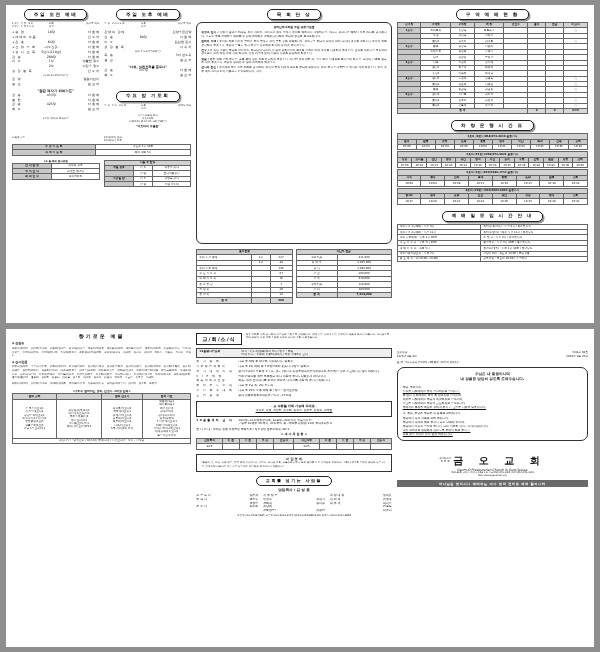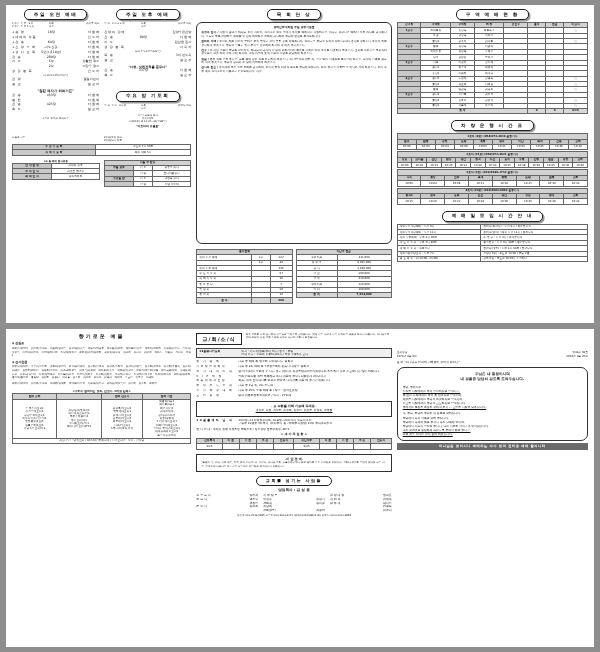--- a/index.html
+++ b/index.html
@@ -1087,16 +1087,28 @@
           <div id="verse-lines-2">
               <div>주님께서 나의 어둠을 밝혀 주십니다.</div>
               <div>주님께서 나에게 힘을 주시니 나는 날쌔게 달리며,</div>
               <div>주님께서 이끄실 보살펴 주시니, 나는 거뜬히 어리고라 뛰어넘습니다.</div>
               <div class="u">내가 발걸음을 당당하게 내딛도록 주께서 힘을 주시고,</div>
               <div class="u">발을 잠못 디디는 일이 없게 하셨습니다.</div>
             </div>
         </div>
       </div>
 
+      <div style="margin-top:14px">
+        <div class="logo-row">
+          <div class="logo-pre">
+            <div>대한예수교</div>
+              <div>장 로 회</div>
+          </div>
+          <div class="logo-main">금 오 교 회</div>
+        </div>
+        <div class="eng">Geum-O Presbyterian Church in Gumi Korea</div>
+        <div class="addr">(730-860) 구미시 박정로 23길 1-6  전화(054)973-1900 / FAX(054)973-1901</div>
+        <div class="addr">http://www.geumoch.org</div>
+      </div>
       <div class="footbar">하나님은 영이시니 예배하는 자가 영과 진리로 예배 할지니라</div>
     </div>
   </div>
 </div>
 
 </body></html>

